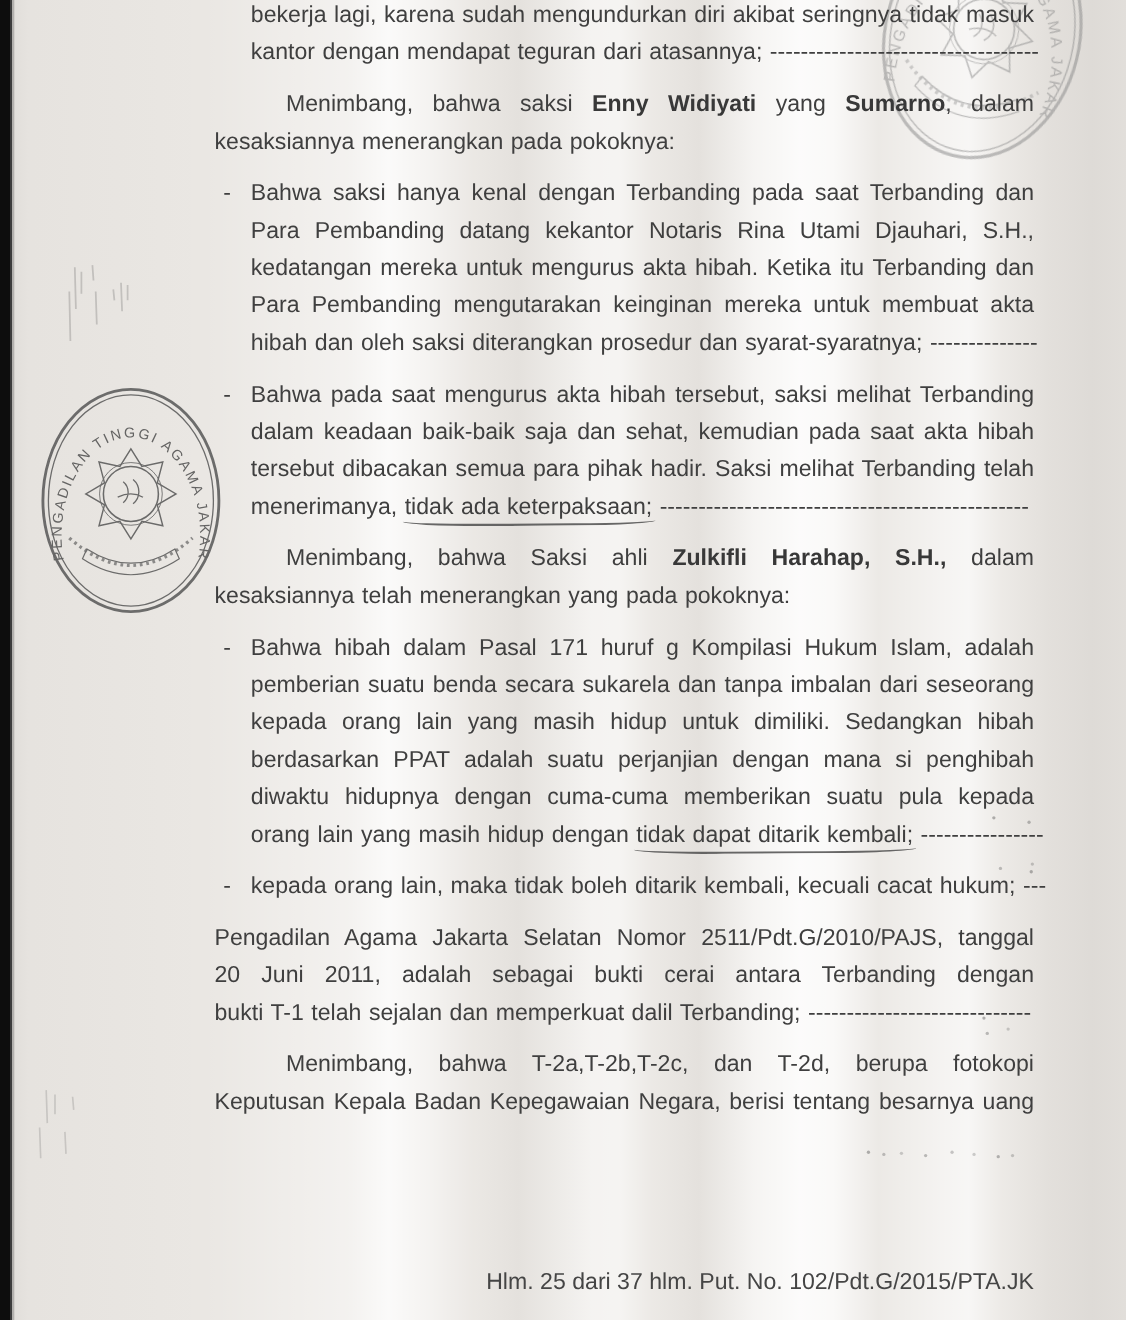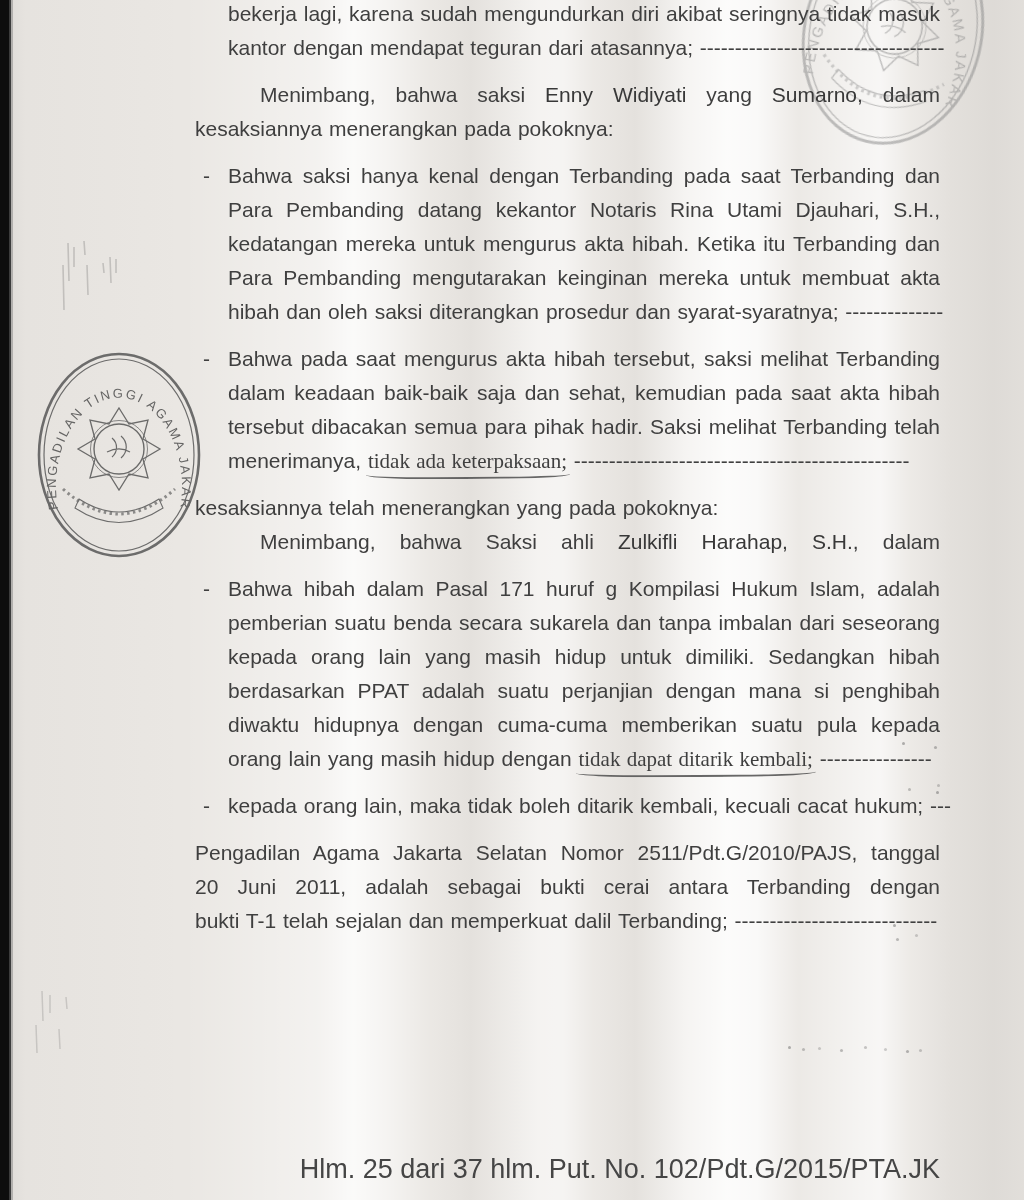--- a/index.html
+++ b/index.html
@@ -28,29 +28,29 @@
   }
   .content { position:absolute; left:195px; top:-3px; width:745px; z-index:2;
              font-size:21px; line-height:34px; }
   .para { margin:0 0 13px 0; }
   .line { white-space:nowrap; text-align:justify; text-align-last:justify; word-spacing:1px; }
   .line.end { text-align-last:left; }
   .cont .line { padding-left:33px; }
   .ind .line.fi { text-indent:65px; }
   .bullet { position:relative; padding-left:33px; }
   .bdash { position:absolute; left:8px; top:0; }
-  b { font-weight:normal; color:#383838; }
-  .upen { position:relative;font-family:Liberation Serif, serif; }
+  b { font-weight:bold; color:#383838; }
+  .upen { position:relative; }
   .upen::after {
     content:""; position:absolute; left:-2px; right:-3px; bottom:-6px; height:7px;
     border-bottom:2px solid rgba(78,78,78,.85); border-radius:50% / 7px;
     transform:rotate(-0.3deg);
   }
   .footer { position:absolute; right:84px; top:1154px; z-index:2;
-            font-size:27px; color:#454545; white-space:nowrap; }
+            font-size:21px; color:#454545; white-space:nowrap; }
   .stamp-left  { position:absolute; left:33px; top:349px; width:172px; height:212px;
                  z-index:1; opacity:.85; filter:blur(.3px); }
   .stamp-corner{ position:absolute; left:798px; top:-84px; width:190px; height:234px;
                  z-index:1; opacity:.55; transform:rotate(14deg); filter:blur(.4px); }
   .smudge { position:absolute; z-index:1; opacity:.5; }
   .speck  { position:absolute; z-index:1; width:3px; height:3px; border-radius:50%;
             background:rgba(90,90,90,.45); }
   #sp1 { left:902px; top:742px;
          box-shadow:32px 4px 0 rgba(90,90,90,.40), 6px 46px 0 rgba(90,90,90,.35),
                     34px 49px 0 rgba(90,90,90,.45), 35px 42px 0 rgba(90,90,90,.30); }
@@ -157,22 +157,22 @@
     </div>
 
     <div class="para bullet">
       <div class="line"><span class="bdash">-</span><span>Bahwa pada saat mengurus akta hibah tersebut, saksi melihat Terbanding</span></div>
       <div class="line">dalam keadaan baik-baik saja dan sehat, kemudian pada saat akta hibah</div>
       <div class="line">tersebut dibacakan semua para pihak hadir. Saksi melihat Terbanding telah</div>
       <div class="line end"><span>menerimanya, </span><span class="upen">tidak ada keterpaksaan;</span><span> ------------------------------------------------</span></div>
     </div>
 
     <div class="para ind">
+      <div class="line fi"><span>Menimbang, bahwa Saksi ahli </span><b>Zulkifli Harahap, S.H.,</b><span> dalam</span></div>
       <div class="line end">kesaksiannya telah menerangkan yang pada pokoknya:</div>
-      <div class="line fi"><span>Menimbang, bahwa Saksi ahli </span><b>Zulkifli Harahap, S.H.,</b><span> dalam</span></div>
     </div>
 
     <div class="para bullet">
       <div class="line"><span class="bdash">-</span><span>Bahwa hibah dalam Pasal 171 huruf g Kompilasi Hukum Islam, adalah</span></div>
       <div class="line">pemberian suatu benda secara sukarela dan tanpa imbalan dari seseorang</div>
       <div class="line">kepada orang lain yang masih hidup untuk dimiliki. Sedangkan hibah</div>
       <div class="line">berdasarkan PPAT adalah suatu perjanjian dengan mana si penghibah</div>
       <div class="line">diwaktu hidupnya dengan cuma-cuma memberikan suatu pula kepada</div>
       <div class="line end"><span>orang lain yang masih hidup dengan </span><span class="upen">tidak dapat ditarik kembali;</span><span> ----------------</span></div>
     </div>
@@ -181,17 +181,21 @@
       <div class="line"><span class="bdash">-</span></div>
       <div class="line end">kepada orang lain, maka tidak boleh ditarik kembali, kecuali cacat hukum; ---</div>
     </div>
 
     <div class="para ind">
       <div class="line">Pengadilan Agama Jakarta Selatan Nomor 2511/Pdt.G/2010/PAJS, tanggal</div>
       <div class="line">20 Juni 2011, adalah sebagai bukti cerai antara Terbanding dengan</div>
       <div class="line end">bukti T-1 telah sejalan dan memperkuat dalil Terbanding; -----------------------------</div>
     </div>
 
+    <div class="para ind">
+      <div class="line fi">Menimbang, bahwa T-2a,T-2b,T-2c, dan T-2d, berupa fotokopi</div>
+      <div class="line">Keputusan Kepala Badan Kepegawaian Negara, berisi tentang besarnya uang</div>
+    </div>
 
   </div>
 
   <div class="footer">Hlm. 25 dari 37 hlm. Put. No. 102/Pdt.G/2015/PTA.JK</div>
 </div>
 
 </body></html>

